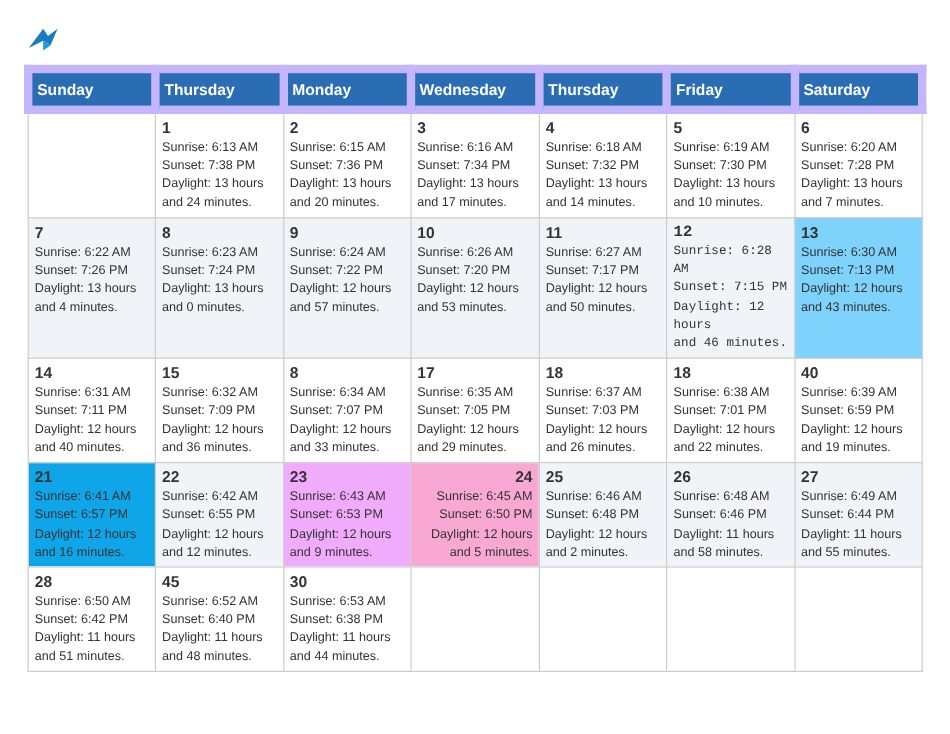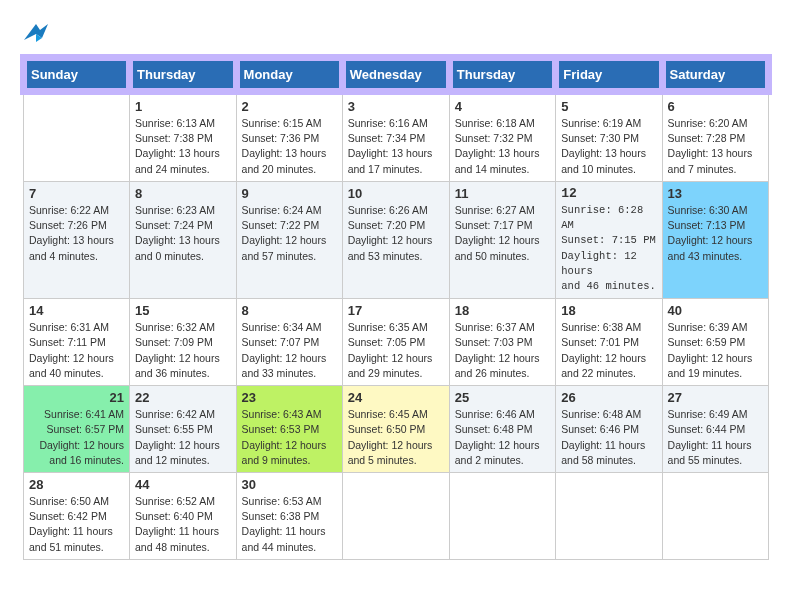--- a/index.html
+++ b/index.html
@@ -196,33 +196,33 @@
         <td>
           <span class="day-num">18</span>
           <div class="cell-info">Sunrise: 6:38 AM<br>Sunset: 7:01 PM<br>Daylight: 12 hours<br>and 22 minutes.</div>
         </td>
         <td>
           <span class="day-num">40</span>
           <div class="cell-info">Sunrise: 6:39 AM<br>Sunset: 6:59 PM<br>Daylight: 12 hours<br>and 19 minutes.</div>
         </td>
       </tr>
       <tr>
-        <td style="background: #86efac; text-align: right;">
+        <td style="background: #0ea5e9;">
           <span class="day-num">21</span>
           <div class="cell-info">Sunrise: 6:41 AM<br>Sunset: 6:57 PM<br>Daylight: 12 hours<br>and 16 minutes.</div>
         </td>
         <td style="background: rgb(240, 244, 248);">
           <span class="day-num">22</span>
           <div class="cell-info">Sunrise: 6:42 AM<br>Sunset: 6:55 PM<br>Daylight: 12 hours<br>and 12 minutes.</div>
         </td>
-        <td style="background: #bef264;">
+        <td style="background: #f0abfc;">
           <span class="day-num">23</span>
           <div class="cell-info">Sunrise: 6:43 AM<br>Sunset: 6:53 PM<br>Daylight: 12 hours<br>and 9 minutes.</div>
         </td>
-        <td style="background: #fef9c3;">
+        <td style="background: #f9a8d4; text-align: right;">
           <span class="day-num">24</span>
           <div class="cell-info">Sunrise: 6:45 AM<br>Sunset: 6:50 PM<br>Daylight: 12 hours<br>and 5 minutes.</div>
         </td>
         <td style="background: rgb(240, 244, 248); margin-left: 36px;">
           <span class="day-num">25</span>
           <div class="cell-info">Sunrise: 6:46 AM<br>Sunset: 6:48 PM<br>Daylight: 12 hours<br>and 2 minutes.</div>
         </td>
         <td style="background: rgb(240, 244, 248);">
           <span class="day-num">26</span>
           <div class="cell-info">Sunrise: 6:48 AM<br>Sunset: 6:46 PM<br>Daylight: 11 hours<br>and 58 minutes.</div>
@@ -231,21 +231,21 @@
           <span class="day-num">27</span>
           <div class="cell-info">Sunrise: 6:49 AM<br>Sunset: 6:44 PM<br>Daylight: 11 hours<br>and 55 minutes.</div>
         </td>
       </tr>
       <tr>
         <td>
           <span class="day-num">28</span>
           <div class="cell-info">Sunrise: 6:50 AM<br>Sunset: 6:42 PM<br>Daylight: 11 hours<br>and 51 minutes.</div>
         </td>
         <td>
-          <span class="day-num">44</span>
+          <span class="day-num">45</span>
           <div class="cell-info">Sunrise: 6:52 AM<br>Sunset: 6:40 PM<br>Daylight: 11 hours<br>and 48 minutes.</div>
         </td>
         <td>
           <span class="day-num">30</span>
           <div class="cell-info">Sunrise: 6:53 AM<br>Sunset: 6:38 PM<br>Daylight: 11 hours<br>and 44 minutes.</div>
         </td>
         <td class="empty-cell"></td>
         <td class="empty-cell"></td>
         <td class="empty-cell"></td>
         <td class="empty-cell"></td>

